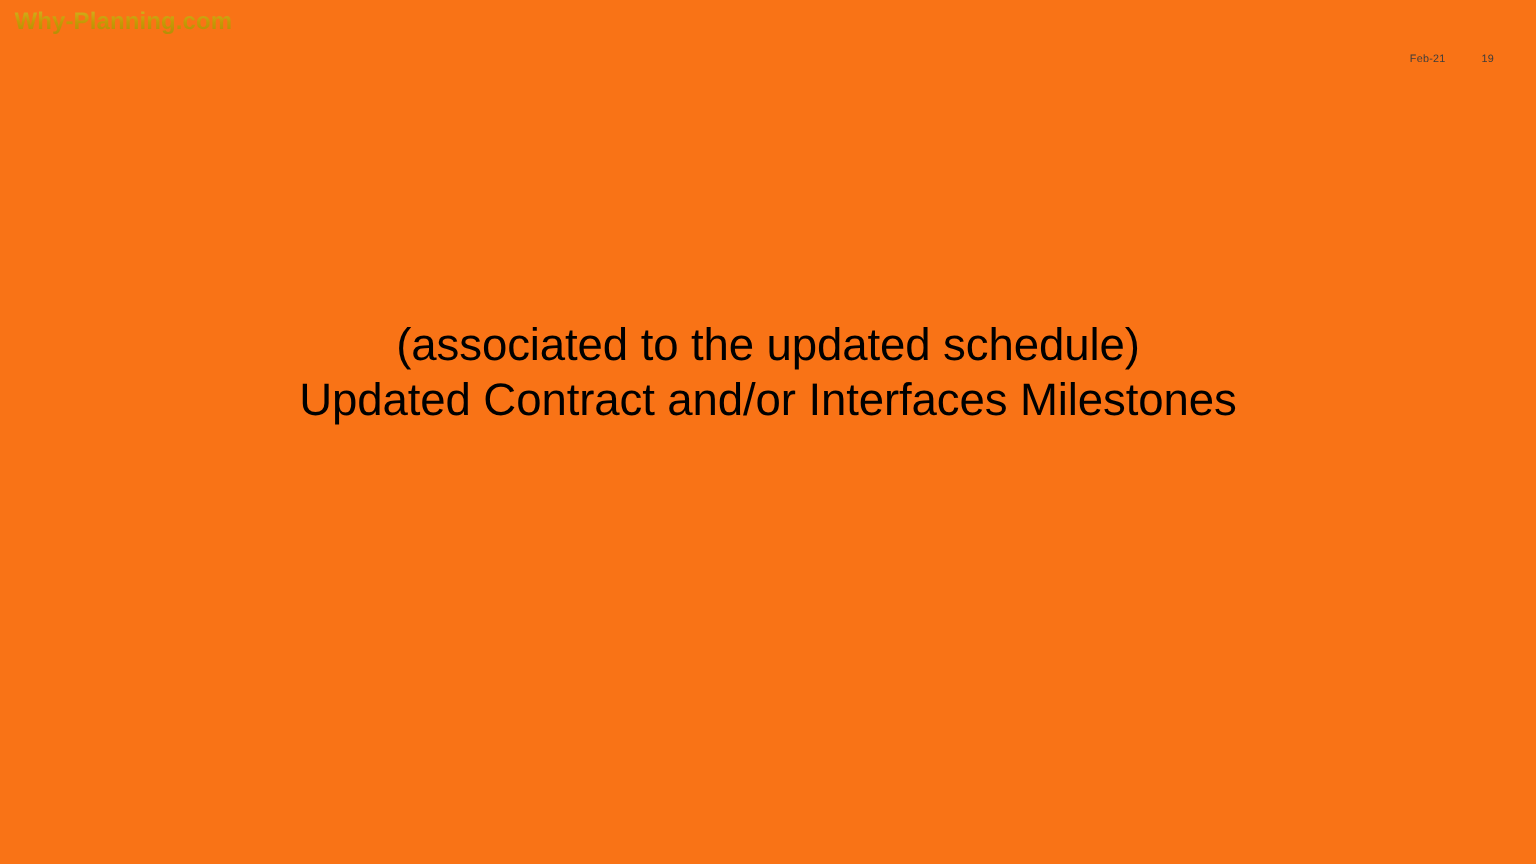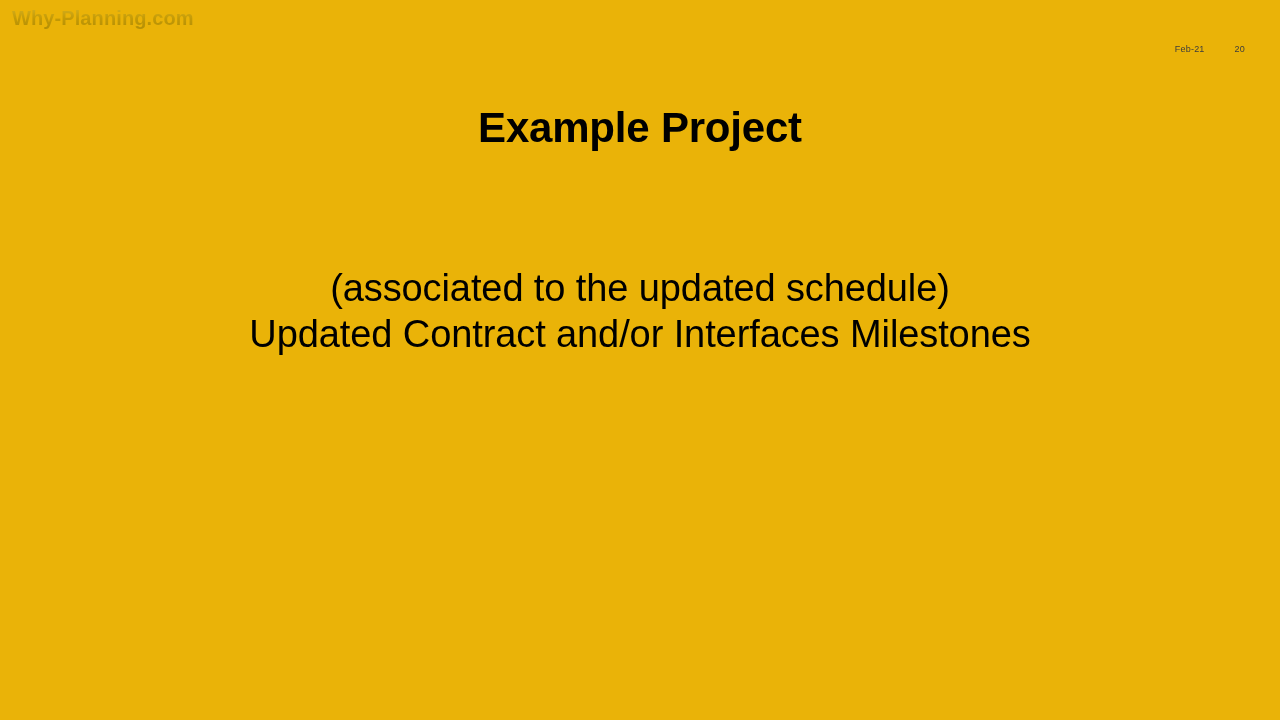--- a/index.html
+++ b/index.html
@@ -8,21 +8,21 @@
     background: #ffffff;
   }
   body {
     font-family: "Liberation Sans", sans-serif;
     -webkit-font-smoothing: antialiased;
   }
   #slide {
     position: relative;
     width: 1280px;
     height: 720px;
-    background: #eab308;
+    background: #f97316;
     overflow: hidden;
   }
 
   
   #brand-logo {
     position: absolute;
     left: 12px;
     top: 5px;
     font-family: "Liberation Sans", sans-serif;
     font-size: 20px;
@@ -86,23 +86,22 @@
 </style>
 </head>
 <body>
 
 <div id="slide">
 
   <div id="brand-logo">Why-Planning.com</div>
 
   <div id="header-meta">
     <span class="meta-date">Feb-21</span>
-    <span class="meta-page">20</span>
+    <span class="meta-page">19</span>
   </div>
 
-  <h1 id="slide-title">Example Project</h1>
 
   <div id="slide-body">
     <div class="body-line">(associated to the updated schedule)</div>
     <div class="body-line">Updated Contract and/or Interfaces Milestones</div>
   </div>
 
 </div>
 
 </body></html>

